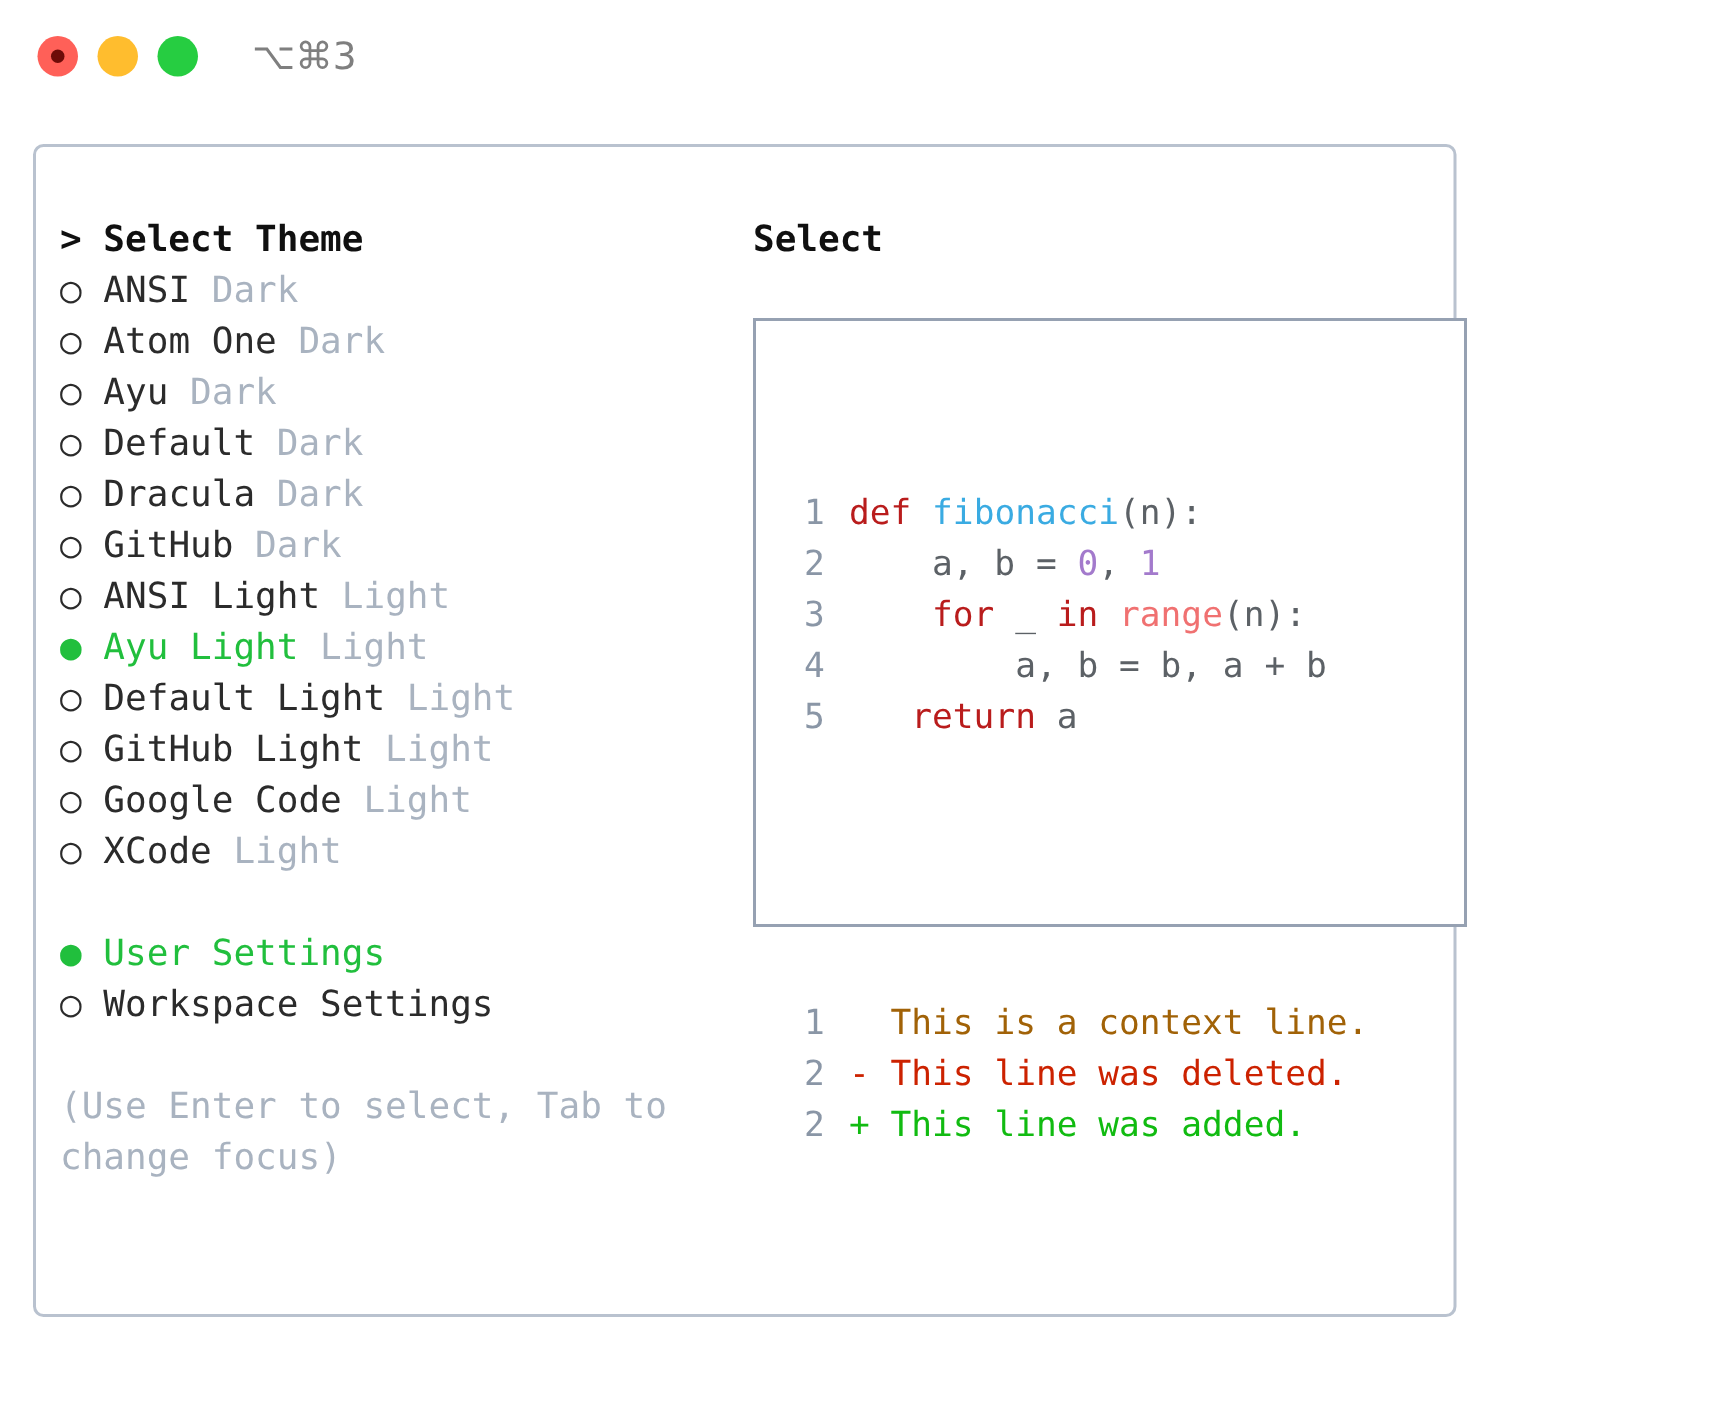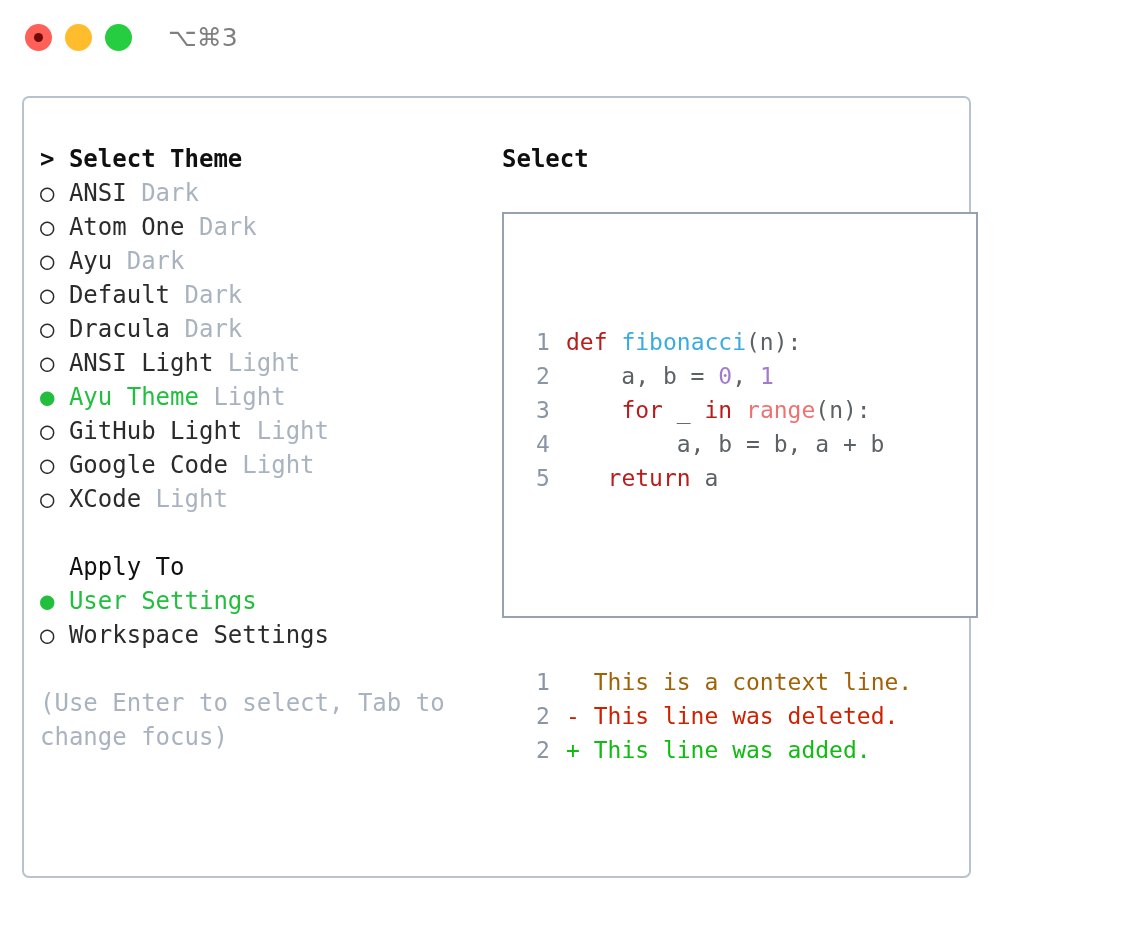--- a/index.html
+++ b/index.html
@@ -208,30 +208,31 @@
     <div class="left-col">
 
       <div class="section-title">&gt; Select Theme</div>
 
       <div id="theme-list">
           <div class="opt-row"><span class="marker">○</span><span class="opt-label"> ANSI</span><span class="opt-suffix"> Dark</span></div>
           <div class="opt-row"><span class="marker">○</span><span class="opt-label"> Atom One</span><span class="opt-suffix"> Dark</span></div>
           <div class="opt-row"><span class="marker">○</span><span class="opt-label"> Ayu</span><span class="opt-suffix"> Dark</span></div>
           <div class="opt-row"><span class="marker">○</span><span class="opt-label"> Default</span><span class="opt-suffix"> Dark</span></div>
           <div class="opt-row"><span class="marker">○</span><span class="opt-label"> Dracula</span><span class="opt-suffix"> Dark</span></div>
+          <div class="opt-row"><span class="marker">○</span><span class="opt-label"> GitHub</span><span class="opt-suffix"> Dark</span></div>
           <div class="opt-row"><span class="marker">○</span><span class="opt-label"> ANSI Light</span><span class="opt-suffix"> Light</span></div>
-          <div class="opt-row selected"><span class="marker">●</span><span class="opt-label"> Ayu Theme</span><span class="opt-suffix"> Light</span></div>
+          <div class="opt-row selected"><span class="marker">●</span><span class="opt-label"> Ayu Light</span><span class="opt-suffix"> Light</span></div>
+          <div class="opt-row"><span class="marker">○</span><span class="opt-label"> Default Light</span><span class="opt-suffix"> Light</span></div>
           <div class="opt-row"><span class="marker">○</span><span class="opt-label"> GitHub Light</span><span class="opt-suffix"> Light</span></div>
           <div class="opt-row"><span class="marker">○</span><span class="opt-label"> Google Code</span><span class="opt-suffix"> Light</span></div>
           <div class="opt-row"><span class="marker">○</span><span class="opt-label"> XCode</span><span class="opt-suffix"> Light</span></div>
         </div>
 
       <div class="spacer-line"></div>
 
-      <div class="apply-title">  Apply To</div>
 
       <div id="apply-list">
           <div class="opt-row selected"><span class="marker">●</span><span class="opt-label"> User Settings</span></div>
           <div class="opt-row"><span class="marker">○</span><span class="opt-label"> Workspace Settings</span></div>
         </div>
 
       <div class="hint">(Use Enter to select, Tab to change focus)</div>
     </div>
 
     <div class="right-col">

